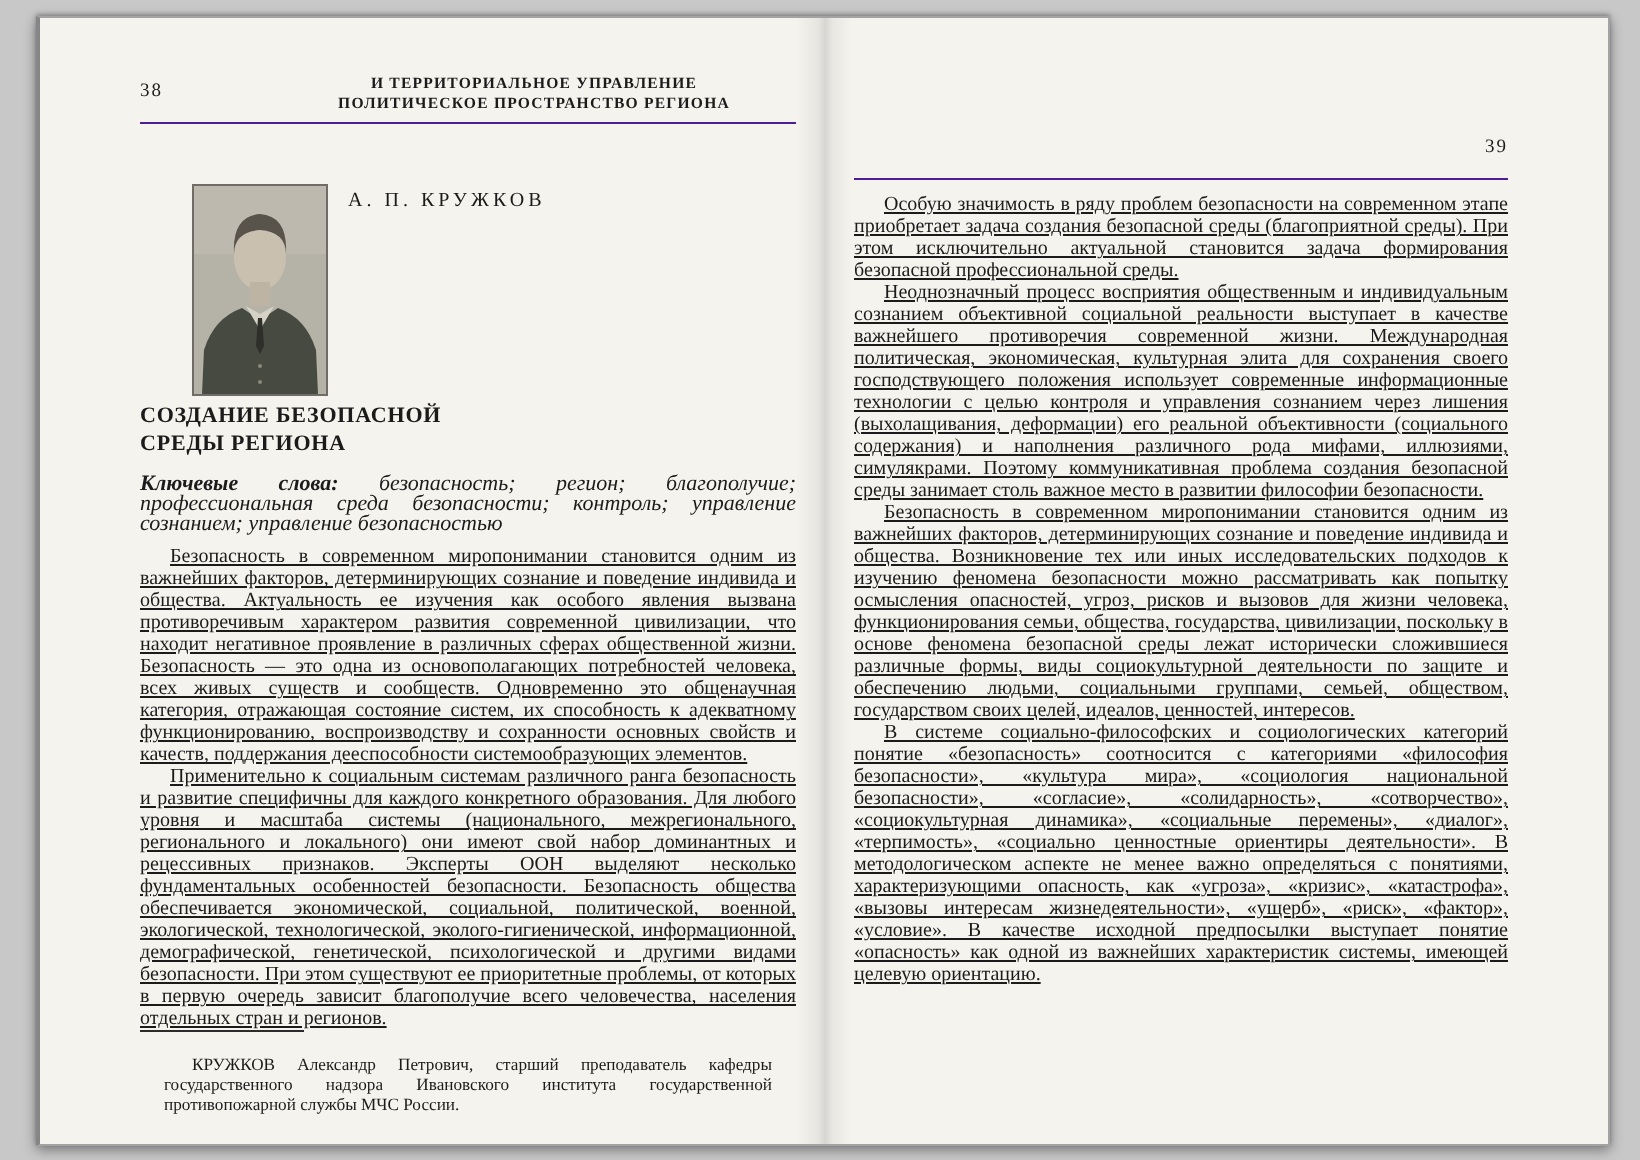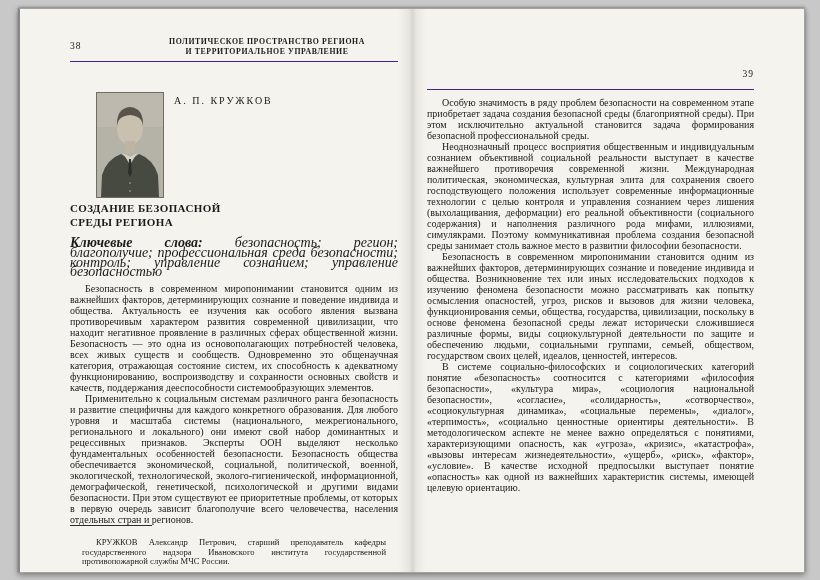--- a/index.html
+++ b/index.html
@@ -70,31 +70,32 @@
   }
   .title {
     font-weight: bold;
     font-size: 11px; line-height: 13.5px;
     letter-spacing: .4px;
     margin: 8px 0 9px;
     max-width: 168px;
   }
   .keywords {
     font-style: italic;
-    font-size: 14px; line-height: 9.8px;
+    font-size: 11px; line-height: 9.8px;
     text-align: justify;
     margin: 0 0 6px 0;
   }
   .kw-label { font-weight: bold; }
 
   p.body {
     font-size: 10px; line-height: 11px;
     text-align: justify;
     text-indent: 15px;
     margin: 0;
+    text-decoration: underline;
   }
 
   .footnote { margin-top: auto; flex-shrink: 0; }
   .footnote-rule {
     width: 82px; height: 0;
     border-top: 1px solid #2b2b2b;
     margin-bottom: 4px;
   }
   .footnote p {
     font-size: 8.6px; line-height: 9.6px;
@@ -106,22 +107,22 @@
 </style>
 </head>
 <body>
 
 <div class="spread">
 
   <div class="page left">
     <div class="page-header">
       <span class="pagenum">38</span>
       <div class="running-head">
+        <div>И ТЕРРИТОРИАЛЬНОЕ УПРАВЛЕНИЕ</div>
         <div>ПОЛИТИЧЕСКОЕ ПРОСТРАНСТВО РЕГИОНА</div>
-        <div>И ТЕРРИТОРИАЛЬНОЕ УПРАВЛЕНИЕ</div>
       </div>
     </div>
 
     <div class="article">
       <div class="photo">
         <svg viewBox="0 0 66 104" preserveAspectRatio="none">
           <rect width="66" height="104" fill="#b5b2a8"></rect>
           <rect width="66" height="34" fill="#beb9ae"></rect>
           <ellipse cx="33" cy="36" rx="13" ry="16" fill="#c9c0b0"></ellipse>
           <path d="M20 34 Q19 15 33 14 Q47 15 46 34 Q46 23 33 22 Q20 23 20 34 Z" fill="#59544b"></path>

